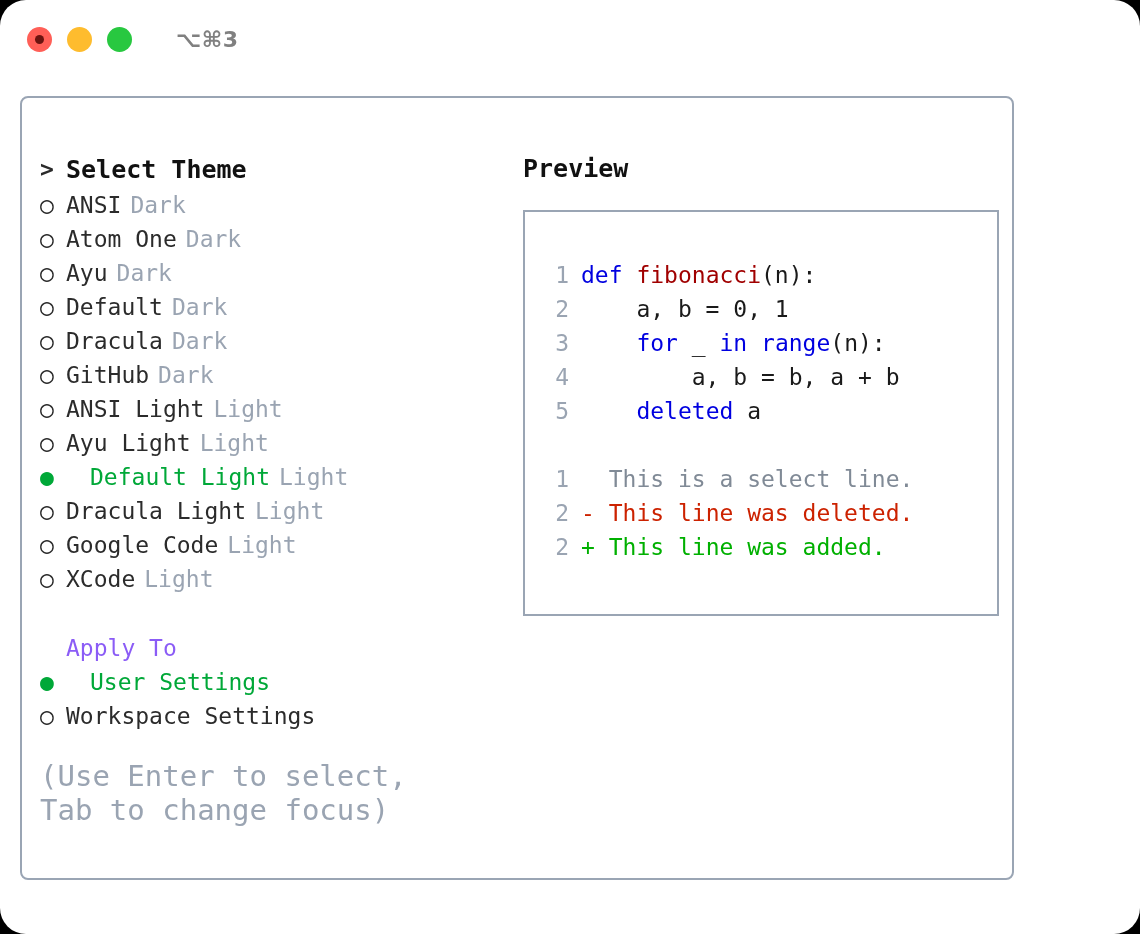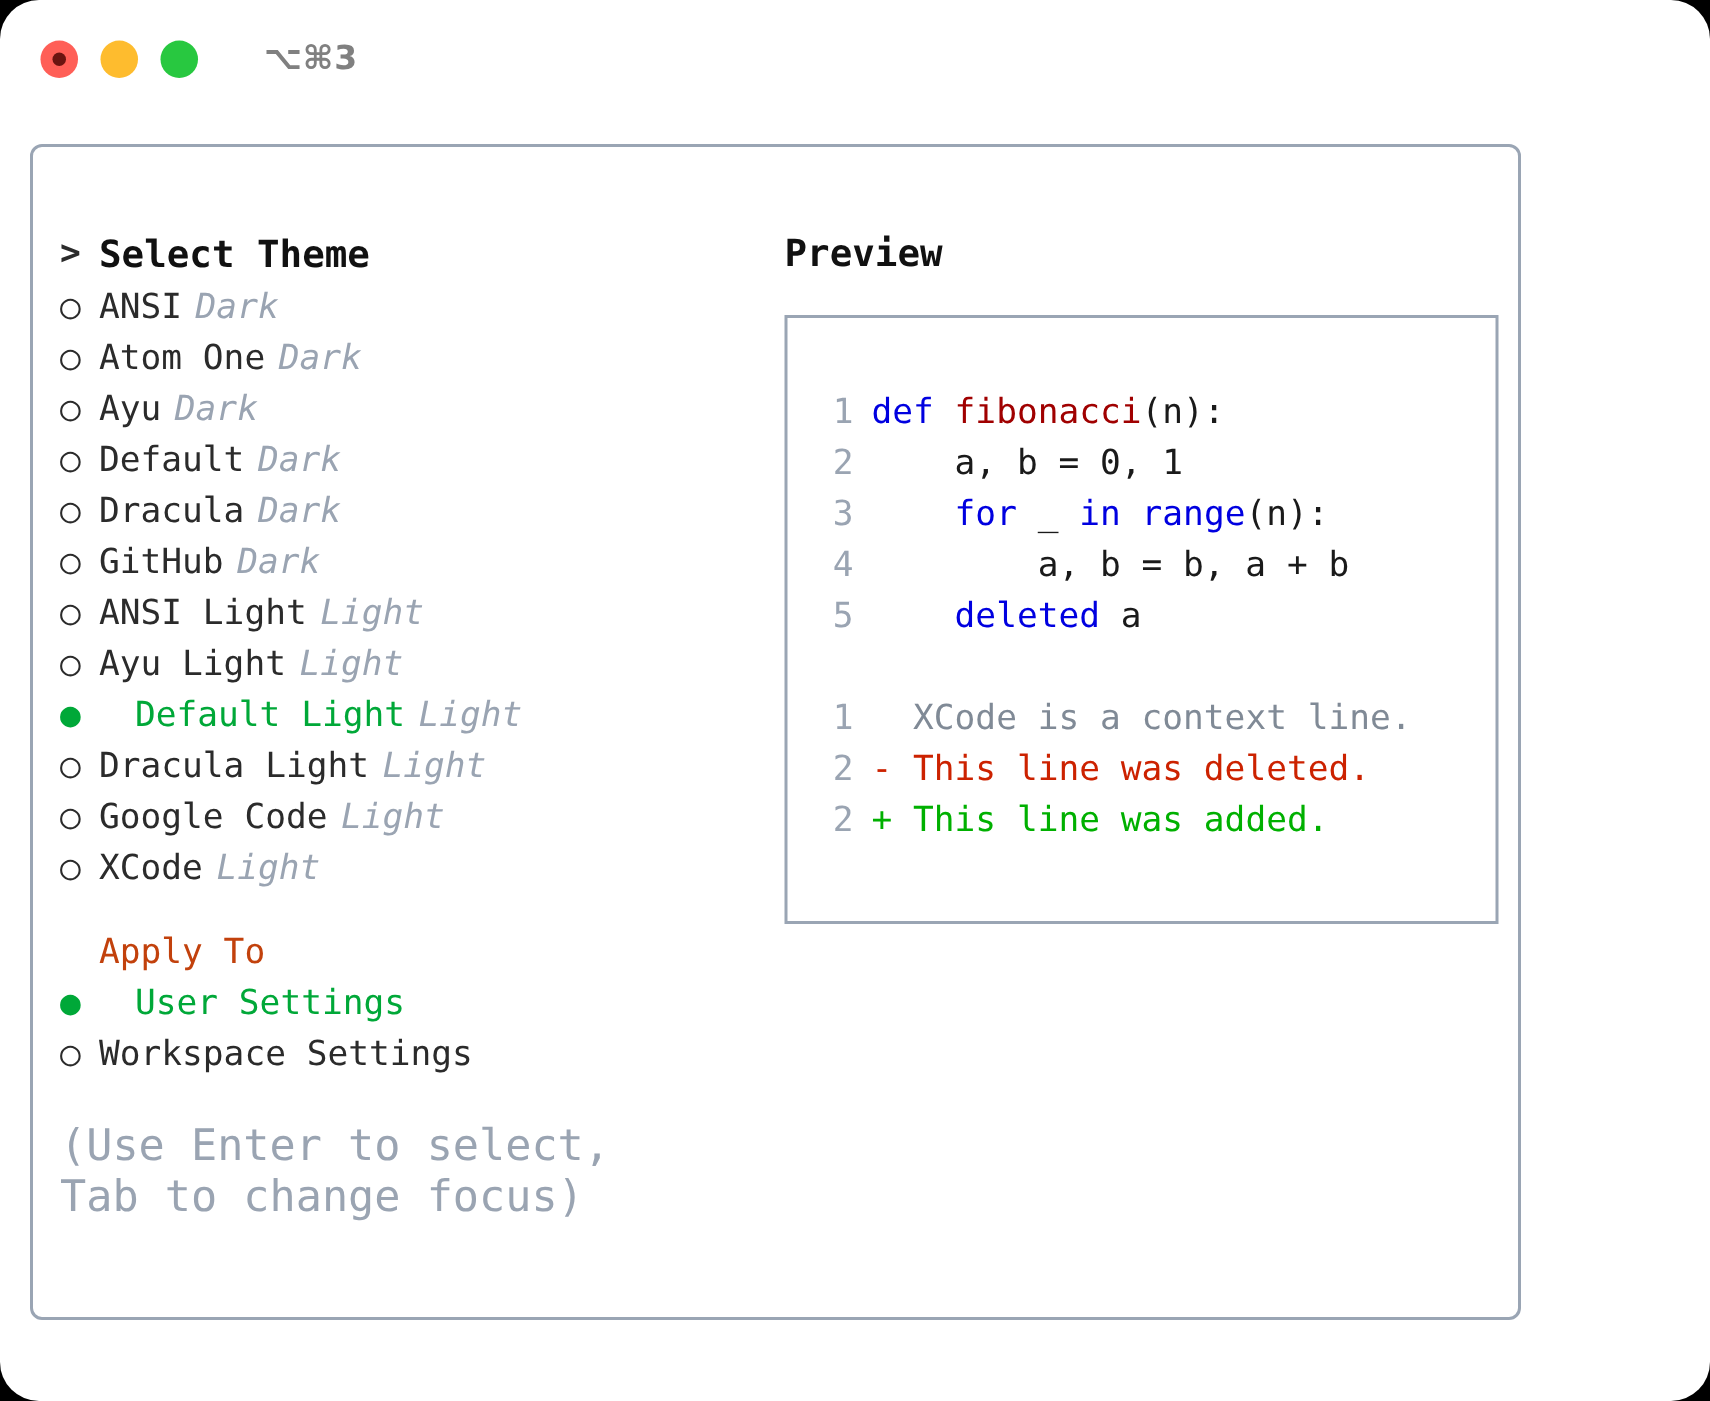--- a/index.html
+++ b/index.html
@@ -98,45 +98,45 @@
     font-size: 23px;
   }
   .marker.dot-on {
     color: #00a838;
   }
   .label { color: #2b2b2b; }
   .label.sel { color: #00a838; margin-left: 24px; }
   .tag {
     color: #9aa4b2;
     margin-left: 9px;
-    font-style: italic;
   }
 
   #list-header {
     height: 38px;
     display: flex;
     align-items: center;
     font-size: 25px;
     font-weight: 700;
     color: #111111;
     white-space: pre;
   }
   #list-header .marker { font-weight: 700; }
 
   .section-gap { height: 22px; }
 
   #apply-label {
     height: 34px;
     display: flex;
     align-items: center;
     font-size: 23px;
-    color: #c2410c;
+    color: #8b5cf6;
     white-space: pre;
     padding-left: 26px;
     font-weight: 400;
+    margin-top: 13px;
   }
 
   #hint {
     margin-top: 26px;
     color: #9aa4b2;
     font-size: 29px;
     line-height: 34px;
     width: 400px;
   }
 
@@ -243,21 +243,21 @@
       <div id="preview-box">
         <div id="code-block">
             <div class="code-line"><span class="ln">1</span><span><span class="kw">def </span><span class="fn">fibonacci</span><span class="code-txt">(n):</span></span></div>
             <div class="code-line"><span class="ln">2</span><span><span class="code-txt">    a, b = 0, 1</span></span></div>
             <div class="code-line"><span class="ln">3</span><span><span class="code-txt">    </span><span class="kw">for</span><span class="code-txt"> _ </span><span class="kw">in</span><span class="code-txt"> </span><span class="kw">range</span><span class="code-txt">(n):</span></span></div>
             <div class="code-line"><span class="ln">4</span><span><span class="code-txt">        a, b = b, a + b</span></span></div>
             <div class="code-line"><span class="ln">5</span><span><span class="code-txt">    </span><span class="kw">deleted</span><span class="code-txt"> a</span></span></div>
           </div>
         <div class="blank-line"></div>
         <div id="diff-block">
-            <div class="code-line"><span class="ln">1</span><span class="diff-ctx"> </span><span class="diff-ctx"> XCode is a context line.</span></div>
+            <div class="code-line"><span class="ln">1</span><span class="diff-ctx"> </span><span class="diff-ctx"> This is a select line.</span></div>
             <div class="code-line"><span class="ln">2</span><span class="diff-del">-</span><span class="diff-del"> This line was deleted.</span></div>
             <div class="code-line"><span class="ln">2</span><span class="diff-add">+</span><span class="diff-add"> This line was added.</span></div>
           </div>
       </div>
     </div>
 
   </div>
 </div>
 
 </body></html>

